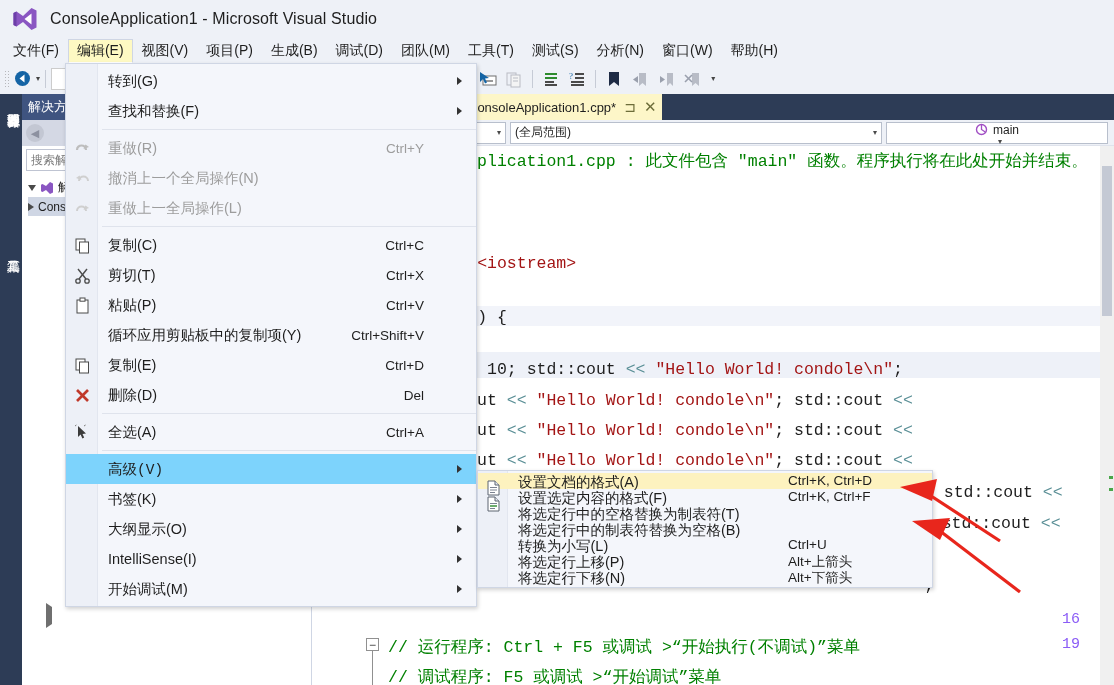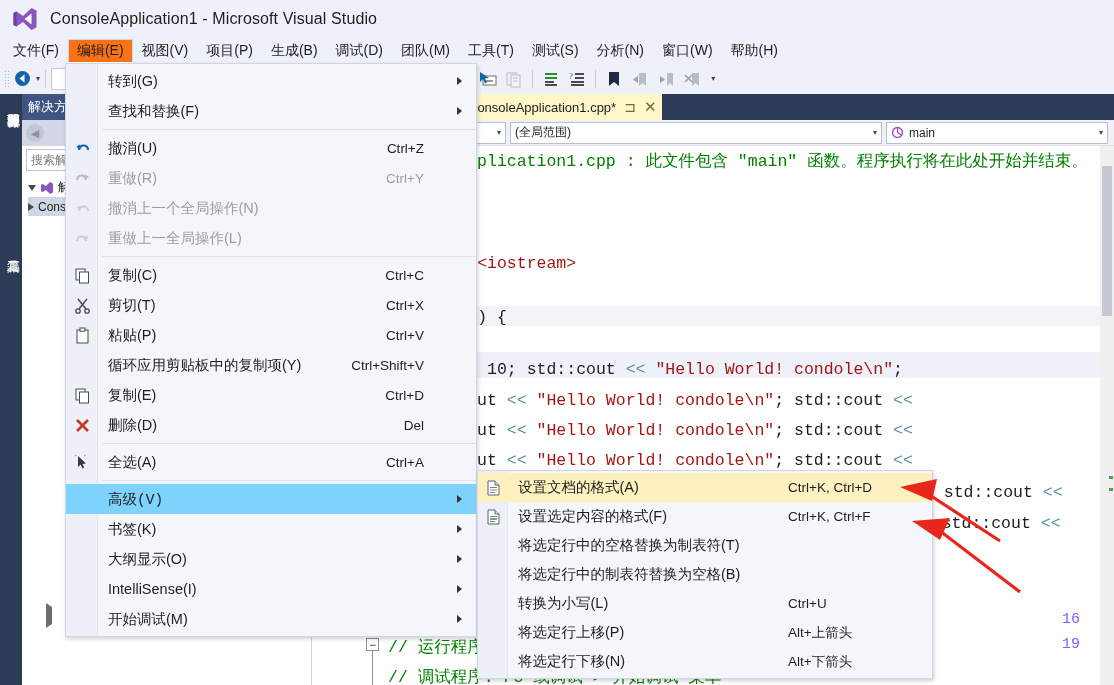--- a/index.html
+++ b/index.html
@@ -30,21 +30,21 @@
   .menubar {
     position: absolute; left: 0; top: 38px; width: 1114px; height: 25px;
     background: #eef1f7;
     display: flex; align-items: center; padding-left: 4px;
   }
   .menubar .mi {
     font-size: 14px; color: #1e1e1e; padding: 3px 9px; cursor: default;
     white-space: nowrap;
   }
   .menubar .mi.open {
-    background: #f97316;
+    background: #fef9c3;
     border: 1px solid #cfd6e4; border-bottom-color: #ffffff;
     padding: 2px 8px;
     position: relative; z-index: 60;
   }
 
   
   .toolbar {
     position: absolute; left: 0; top: 63px; width: 1114px; height: 31px;
     background: #eef1f7;
     display: flex; align-items: center;
@@ -216,21 +216,21 @@
 
   
   .submenu {
     position: absolute; left: 477px; top: 470px; width: 456px;
     background: #f4f6fb; border: 1px solid #cfd6e4;
     z-index: 90; padding: 2px 0;
     box-shadow: 1px 2px 4px rgba(0,0,0,.18);
   }
   .submenu .menu-gutter { width: 30px; }
   .srow {
-    position: relative; display: flex; align-items: center; height: 29px;
+    position: relative; display: flex; height: 16px;
     padding-left: 30px; font-size: 14.5px; color: #1e1e1e; z-index: 2;
   }
   .srow.hi { background: #fdf2bf; }
   .srow .sico {
     position: absolute; left: 0; width: 30px; height: 29px;
     display: flex; align-items: center; justify-content: center;
   }
   .srow .slabel { padding-left: 10px; }
   .srow .skey { position: absolute; left: 310px; font-size: 13.5px; }
 
@@ -404,21 +404,21 @@
 
   <div class="navbar">
     <div class="nav-combo" style="width:192px;">
       <span></span>
       <span class="car">▾</span>
     </div>
     <div class="nav-combo" style="width:372px;">
       <span>(全局范围)</span>
       <span class="car">▾</span>
     </div>
-    <div class="nav-combo" style="width:222px;">
+    <div class="nav-combo" style="width:222px;flex-direction:column;">
       <span style="display:flex;align-items:center;gap:5px;">
         <svg width="13" height="13" viewBox="0 0 13 13">
           <circle cx="6.5" cy="6.5" r="5" fill="none" stroke="#a14fc4" stroke-width="1.4"></circle>
           <path d="M6.5 1.6 L6.5 6.5 L10.2 9" stroke="#a14fc4" stroke-width="1.3" fill="none"></path>
         </svg>
         <span>main</span>
       </span>
       <span class="car">▾</span>
     </div>
   </div>
@@ -469,30 +469,20 @@
       <span class="mlabel">转到(G)</span>
       <span class="marrow"></span>
     </div>
     <div class="mrow">
       <span class="mico"></span>
       <span class="mlabel">查找和替换(F)</span>
       <span class="marrow"></span>
     </div>
     <div class="msep"></div>
 
-    <div class="mrow">
-      <span class="mico">
-        <svg width="17" height="17" viewBox="0 0 17 17">
-          <path d="M5 10 C5 4, 14 4, 14 10" fill="none" stroke="#1464a5" stroke-width="2.2"></path>
-          <path d="M2 7 L5.5 4.5 L7.5 9 Z" fill="#1464a5"></path>
-        </svg>
-      </span>
-      <span class="mlabel">撤消(U)</span>
-      <span class="mkey">Ctrl+Z</span>
-    </div>
     <div class="mrow dis">
       <span class="mico">
         <svg width="17" height="17" viewBox="0 0 17 17">
           <path d="M12 10 C12 4, 3 4, 3 10" fill="none" stroke="#bdbdbd" stroke-width="2.2"></path>
           <path d="M15 7 L11.5 4.5 L9.5 9 Z" fill="#bdbdbd"></path>
         </svg>
       </span>
       <span class="mlabel">重做(R)</span>
       <span class="mkey">Ctrl+Y</span>
     </div>

